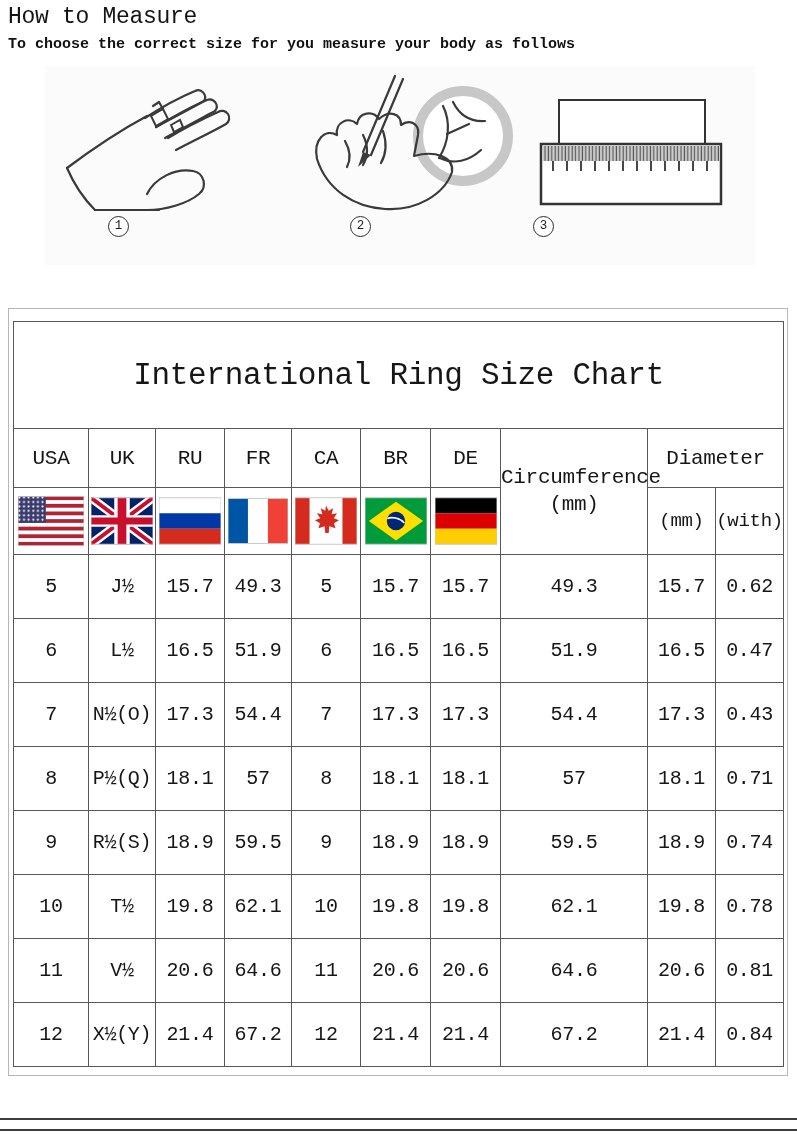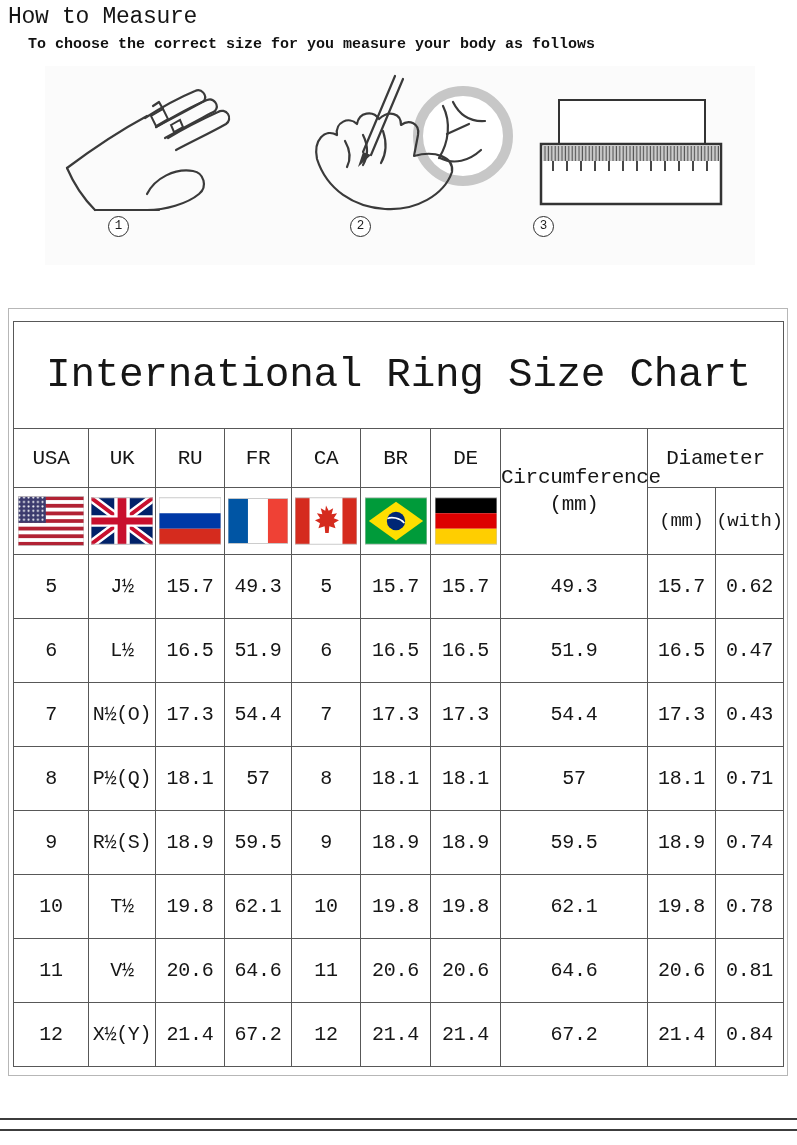--- a/index.html
+++ b/index.html
@@ -2,42 +2,42 @@
 <html><head>
 <meta charset="utf-8">
 <style>
   html,body{margin:0;padding:0;background:#fff;}
   .screen{position:relative;width:797px;height:1145px;background:#ffffff;overflow:hidden;
           font-family:Liberation Mono, monospace;color:#151515;}
 
   
   .howto-title{position:absolute;left:8px;top:4px;font-size:23px;font-weight:500;
                letter-spacing:-0.3px;color:#141414;}
-  .howto-subtitle{position:absolute;left:8px;top:36px;font-size:15px;font-weight:700;color:#111;margin-left:20px;}
+  .howto-subtitle{position:absolute;left:8px;top:36px;font-size:15px;font-weight:700;color:#111;}
   .illustration-panel{position:absolute;left:45px;top:66px;width:710px;height:199px;
                       background:#fbfbfb;}
   .fig{position:absolute;}
   .fig svg{display:block;}
   .caption{position:absolute;display:flex;align-items:flex-start;font-size:13.5px;
            line-height:1.35;color:#1d1d1d;}
   .stepnum{flex:0 0 auto;width:19px;height:19px;border:1.6px solid #2e2e2e;border-radius:50%;
            display:flex;align-items:center;justify-content:center;font-size:12.5px;margin-right:7px;
            margin-top:0;background:#fff;color:#1d1d1d;}
   .cap1{left:63px;top:150px;width:210px;}
   .cap2{left:305px;top:150px;width:185px;}
   .cap3{left:488px;top:150px;width:218px;}
 
   
   .table-box{position:absolute;left:8px;top:308px;width:780px;height:768px;
              border:1px solid #b7b7b7;background:#fff;box-sizing:border-box;}
   table.ringsize{position:absolute;left:4px;top:12px;border-collapse:collapse;table-layout:fixed;
                  width:770px;}
   table.ringsize th,table.ringsize td{border:1px solid #585858;text-align:center;vertical-align:middle;
                  padding:0;font-weight:400;color:#161616;letter-spacing:-0.3px;}
-  .chart-title-cell{height:106px;font-size:41px;font-weight:500;letter-spacing:-0.5px;}
+  .chart-title-cell{height:106px;font-size:31px;font-weight:500;letter-spacing:-0.5px;}
   tr.hdr th{height:58px;font-size:21px;}
   tr.flags td{height:66px;}
   tr.flags svg{display:block;margin:0 auto;}
   td.datacell{height:63px;font-size:20px;}
   .circ-cell{font-size:22px;line-height:1.25;margin-top:20px;}
   .unit-cell{font-size:19px;}
   .dia-cell{font-size:22px;}
 
   
   .sep{position:absolute;left:0;width:797px;height:2px;background:#3c3c3c;}

